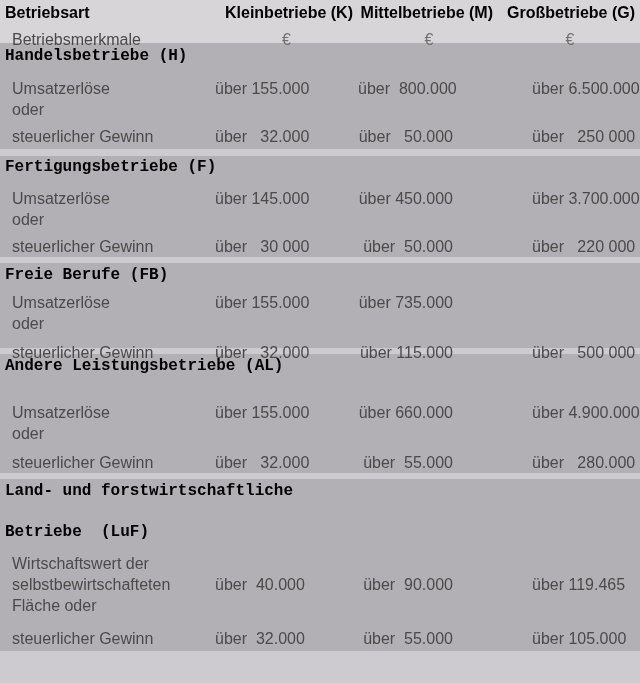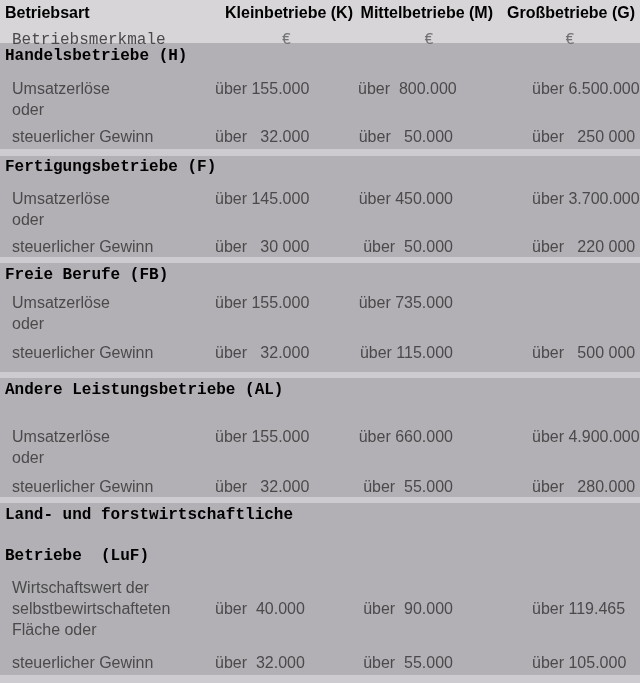--- a/index.html
+++ b/index.html
@@ -21,42 +21,42 @@
     width: 100%;
   }
   .head {
     height: 43px;
     padding-top: 5px;
     background: var(--header-bg, #d7d5d8);
   }
   .head .r1 { height: 16px; line-height: 16px; }
   .head .r2 { margin-top: 11px; height: 16px; line-height: 16px; }
   .bold { font-weight: bold; color: var(--title-text, #000000); }
-  .muted { color: var(--muted-text, #727272); font-family: Liberation Mono, monospace; }
+  .muted { color: var(--muted-text, #727272); }
   .label { padding-left: 12px; white-space: pre; color: var(--body-text, #4a4a4a); }
   .label0 { padding-left: 5px; white-space: pre; }
   .hK { text-align: right; padding-right: 5px; }
   .hM { text-align: right; padding-right: 7px; }
   .hG { text-align: right; padding-right: 5px; }
   .euro { text-align: center; }
   .vK { text-align: left; padding-right: 48px; white-space: pre; color: var(--body-text, #4a4a4a); }
   .vM { text-align: right; padding-right: 47px; white-space: pre; color: var(--body-text, #4a4a4a); }
   .vG { text-align: center; padding-right: 18px; white-space: pre; color: var(--body-text, #4a4a4a); margin-left: 32px; }
   .sec { background: var(--section-bg, #b3b0b5); }
   .sectitle {
     height: 16px; line-height: 16px;
     font-weight: bold; padding-left: 5px;
     color: var(--title-text, #000000);
     white-space: pre;
     font-family: Liberation Mono, monospace;
   }
   .row { height: 21px; line-height: 21px; }
   .s1 { height: 106px; padding-top: 5px; }
   .s2 { height: 101px; padding-top: 3px; }
-  .s3 { height: 109px; padding-top: 4px; }
+  .s3 { height: 85px; padding-top: 4px; }
   .s4 { height: 119px; padding-top: 4px; }
   .s5 { height: 172px; padding-top: 4px; }
   .s1 .r-umsatz { margin-top: 14px; }
   .s2 .r-umsatz { margin-top: 13px; }
   .s3 .r-umsatz { margin-top: 9px; }
   .s4 .r-umsatz { margin-top: 28px; }
   .s1 .r-gewinn { margin-top: 6px; }
   .s2 .r-gewinn { margin-top: 6px; }
   .s3 .r-gewinn { margin-top: 8px; }
   .s4 .r-gewinn { margin-top: 8px; }

